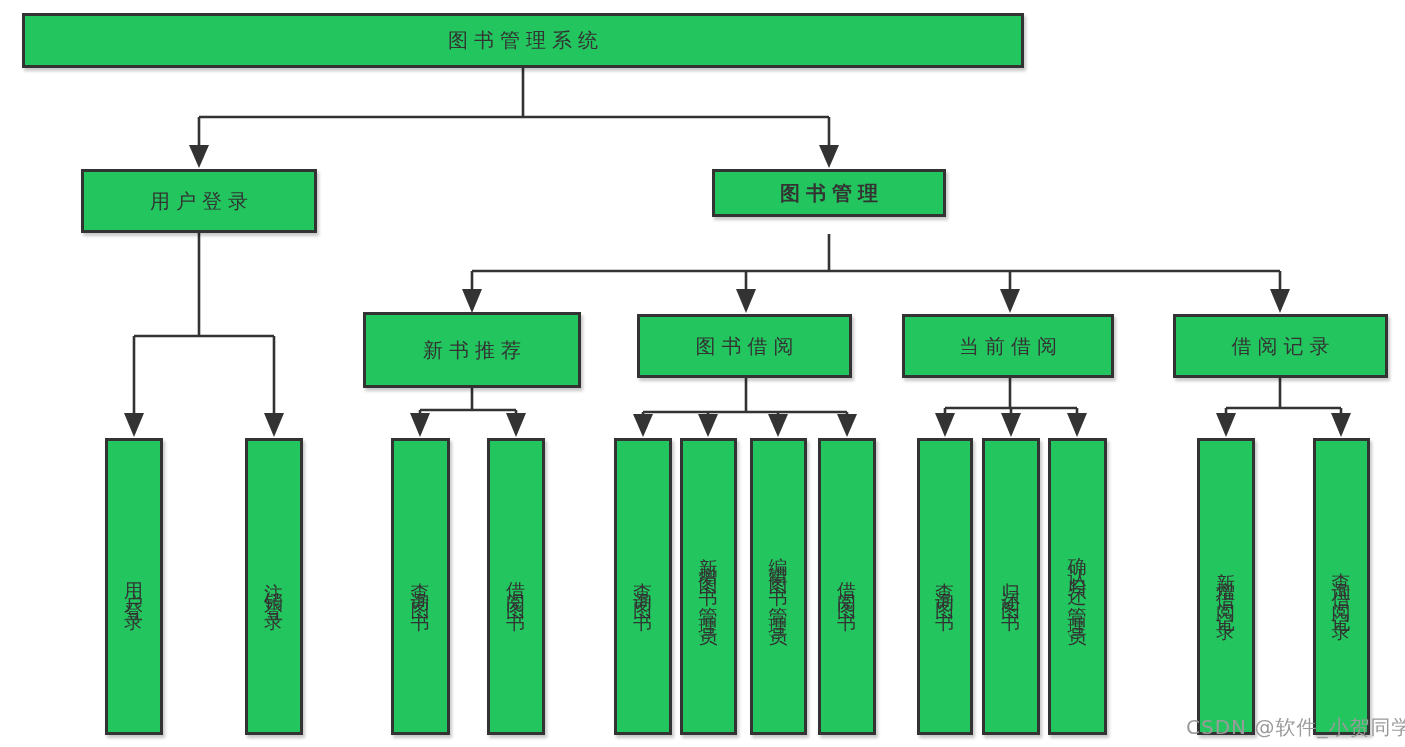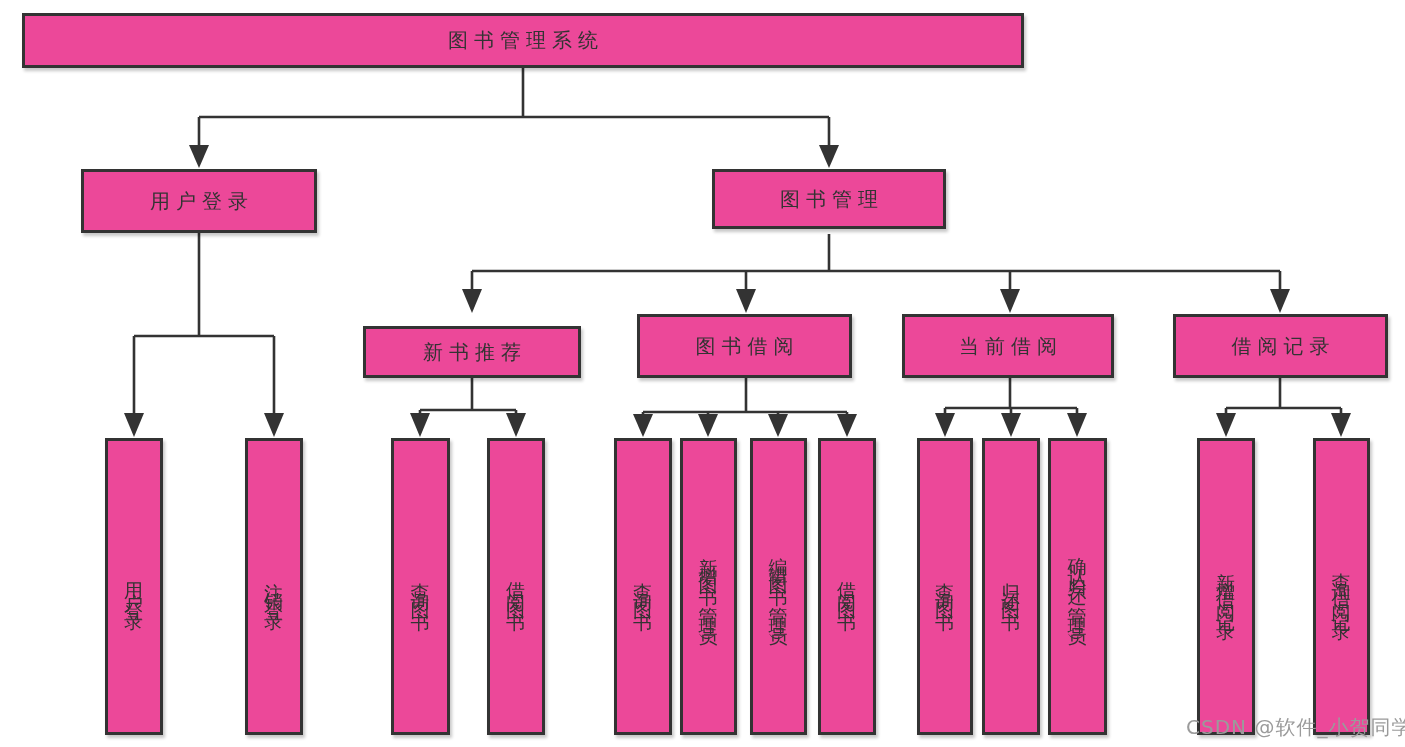--- a/index.html
+++ b/index.html
@@ -19,21 +19,21 @@
     position: absolute;
     left: 0; top: 0;
     width: 1405px; height: 747px;
     z-index: 0;
   }
   .ln { stroke: #333333; stroke-width: 2.6; fill: none; }
   .ah { fill: #333333; stroke: none; }
   .node {
     position: absolute;
     box-sizing: border-box;
-    background: #ec4899;
+    background: #22c55e;
     border: 3px solid #333333;
     box-shadow: 2px 3px 3px rgba(0,0,0,0.22);
     display: flex;
     align-items: center;
     justify-content: center;
     z-index: 1;
   }
   .hnode span {
     font-size: 20px;
     letter-spacing: 6px;
@@ -107,25 +107,25 @@
   </g>
 </svg>
 
 <div class="node hnode" style="left:22px;top:13px;width:1002px;height:55px;">
   <span>图书管理系统</span>
 </div>
 
 <div class="node hnode" style="left:81px;top:169px;width:236px;height:64px;">
   <span>用户登录</span>
 </div>
-<div class="node hnode" style="left:712px;top:169px;width:234px;height:60px;">
+<div class="node hnode" style="left:712px;top:169px;width:234px;height:48px;font-weight:bold;">
   <span>图书管理</span>
 </div>
 
-<div class="node hnode" style="left:363px;top:326px;width:218px;height:52px;">
+<div class="node hnode" style="left:363px;top:312px;width:218px;height:76px;">
   <span>新书推荐</span>
 </div>
 <div class="node hnode" style="left:637px;top:314px;width:215px;height:64px;">
   <span>图书借阅</span>
 </div>
 <div class="node hnode" style="left:902px;top:314px;width:212px;height:64px;">
   <span>当前借阅</span>
 </div>
 <div class="node hnode" style="left:1173px;top:314px;width:215px;height:64px;">
   <span>借阅记录</span>

